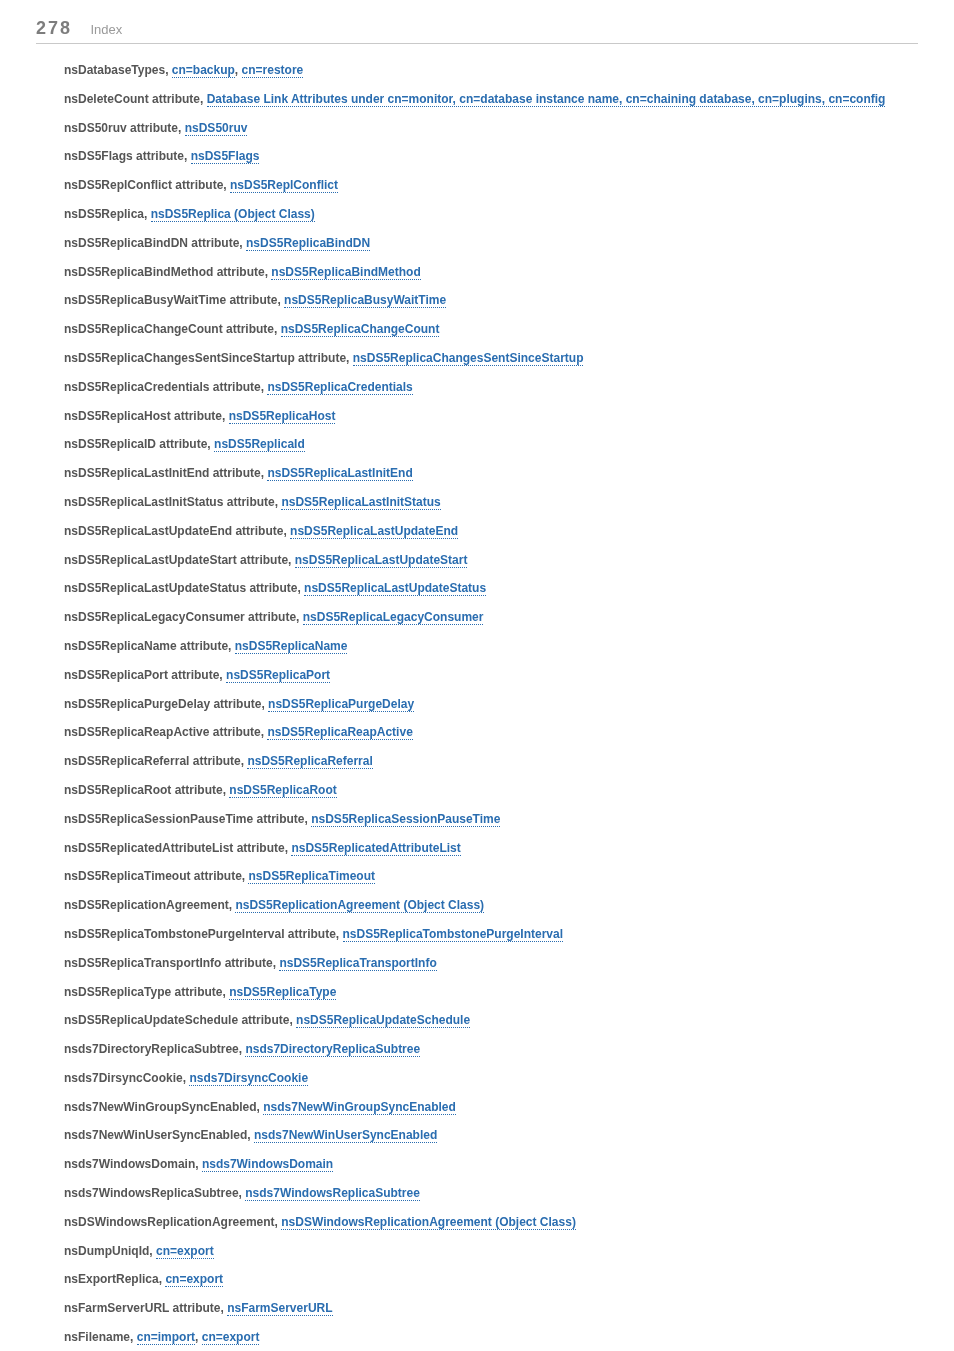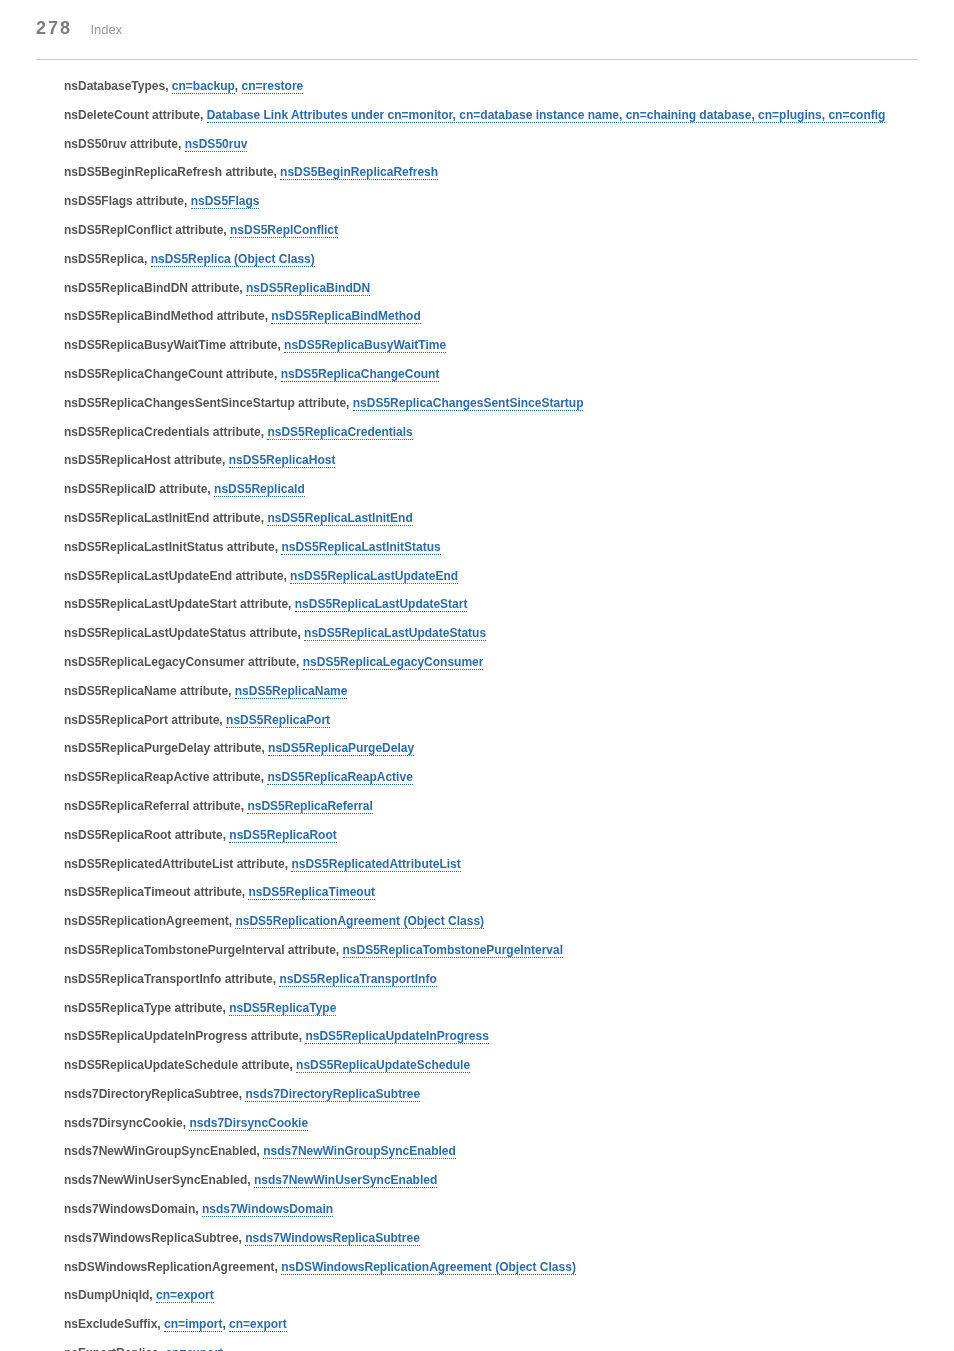--- a/index.html
+++ b/index.html
@@ -8,21 +8,21 @@
     background: #ffffff;
     font-family: Arial, "Helvetica Neue", Helvetica, sans-serif;
     color: #555;
     width: 954px;
   }
   .page {
     padding: 18px 36px 40px 36px;
   }
   .header {
     border-bottom: 1px solid #c9c9c9;
-    padding-bottom: 20px;
+    padding-bottom: 4px;
     margin-bottom: 18px;
   }
   .page-number {
     display: inline-block;
     font-size: 18px;
     font-weight: 700;
     letter-spacing: 2px;
     color: #7d7d7d;
     margin-right: 14px;
   }
@@ -59,21 +59,20 @@
 
   <div class="header">
     <span class="page-number">278</span>
     <span class="header-title">Index</span>
   </div>
 
   <div class="entries" id="entries">
       <div class="entry"><span class="plain">nsDatabaseTypes, </span><span class="link">cn=backup</span><span class="plain">, </span><span class="link">cn=restore</span></div>
       <div class="entry"><span class="plain">nsDeleteCount attribute, </span><span class="link">Database Link Attributes under cn=monitor, cn=database instance name, cn=chaining database, cn=plugins, cn=config</span></div>
       <div class="entry"><span class="plain">nsDS50ruv attribute, </span><span class="link">nsDS50ruv</span></div>
-      <div class="entry"><span class="plain">nsDS5BeginReplicaRefresh attribute, </span><span class="link">nsDS5BeginReplicaRefresh</span></div>
       <div class="entry"><span class="plain">nsDS5Flags attribute, </span><span class="link">nsDS5Flags</span></div>
       <div class="entry"><span class="plain">nsDS5ReplConflict attribute, </span><span class="link">nsDS5ReplConflict</span></div>
       <div class="entry"><span class="plain">nsDS5Replica, </span><span class="link">nsDS5Replica (Object Class)</span></div>
       <div class="entry"><span class="plain">nsDS5ReplicaBindDN attribute, </span><span class="link">nsDS5ReplicaBindDN</span></div>
       <div class="entry"><span class="plain">nsDS5ReplicaBindMethod attribute, </span><span class="link">nsDS5ReplicaBindMethod</span></div>
       <div class="entry"><span class="plain">nsDS5ReplicaBusyWaitTime attribute, </span><span class="link">nsDS5ReplicaBusyWaitTime</span></div>
       <div class="entry"><span class="plain">nsDS5ReplicaChangeCount attribute, </span><span class="link">nsDS5ReplicaChangeCount</span></div>
       <div class="entry"><span class="plain">nsDS5ReplicaChangesSentSinceStartup attribute, </span><span class="link">nsDS5ReplicaChangesSentSinceStartup</span></div>
       <div class="entry"><span class="plain">nsDS5ReplicaCredentials attribute, </span><span class="link">nsDS5ReplicaCredentials</span></div>
       <div class="entry"><span class="plain">nsDS5ReplicaHost attribute, </span><span class="link">nsDS5ReplicaHost</span></div>
@@ -83,35 +82,34 @@
       <div class="entry"><span class="plain">nsDS5ReplicaLastUpdateEnd attribute, </span><span class="link">nsDS5ReplicaLastUpdateEnd</span></div>
       <div class="entry"><span class="plain">nsDS5ReplicaLastUpdateStart attribute, </span><span class="link">nsDS5ReplicaLastUpdateStart</span></div>
       <div class="entry"><span class="plain">nsDS5ReplicaLastUpdateStatus attribute, </span><span class="link">nsDS5ReplicaLastUpdateStatus</span></div>
       <div class="entry"><span class="plain">nsDS5ReplicaLegacyConsumer attribute, </span><span class="link">nsDS5ReplicaLegacyConsumer</span></div>
       <div class="entry"><span class="plain">nsDS5ReplicaName attribute, </span><span class="link">nsDS5ReplicaName</span></div>
       <div class="entry"><span class="plain">nsDS5ReplicaPort attribute, </span><span class="link">nsDS5ReplicaPort</span></div>
       <div class="entry"><span class="plain">nsDS5ReplicaPurgeDelay attribute, </span><span class="link">nsDS5ReplicaPurgeDelay</span></div>
       <div class="entry"><span class="plain">nsDS5ReplicaReapActive attribute, </span><span class="link">nsDS5ReplicaReapActive</span></div>
       <div class="entry"><span class="plain">nsDS5ReplicaReferral attribute, </span><span class="link">nsDS5ReplicaReferral</span></div>
       <div class="entry"><span class="plain">nsDS5ReplicaRoot attribute, </span><span class="link">nsDS5ReplicaRoot</span></div>
+      <div class="entry"><span class="plain">nsDS5ReplicaSessionPauseTime attribute, </span><span class="link">nsDS5ReplicaSessionPauseTime</span></div>
       <div class="entry"><span class="plain">nsDS5ReplicatedAttributeList attribute, </span><span class="link">nsDS5ReplicatedAttributeList</span></div>
       <div class="entry"><span class="plain">nsDS5ReplicaTimeout attribute, </span><span class="link">nsDS5ReplicaTimeout</span></div>
       <div class="entry"><span class="plain">nsDS5ReplicationAgreement, </span><span class="link">nsDS5ReplicationAgreement (Object Class)</span></div>
       <div class="entry"><span class="plain">nsDS5ReplicaTombstonePurgeInterval attribute, </span><span class="link">nsDS5ReplicaTombstonePurgeInterval</span></div>
       <div class="entry"><span class="plain">nsDS5ReplicaTransportInfo attribute, </span><span class="link">nsDS5ReplicaTransportInfo</span></div>
       <div class="entry"><span class="plain">nsDS5ReplicaType attribute, </span><span class="link">nsDS5ReplicaType</span></div>
-      <div class="entry"><span class="plain">nsDS5ReplicaUpdateInProgress attribute, </span><span class="link">nsDS5ReplicaUpdateInProgress</span></div>
       <div class="entry"><span class="plain">nsDS5ReplicaUpdateSchedule attribute, </span><span class="link">nsDS5ReplicaUpdateSchedule</span></div>
       <div class="entry"><span class="plain">nsds7DirectoryReplicaSubtree, </span><span class="link">nsds7DirectoryReplicaSubtree</span></div>
       <div class="entry"><span class="plain">nsds7DirsyncCookie, </span><span class="link">nsds7DirsyncCookie</span></div>
       <div class="entry"><span class="plain">nsds7NewWinGroupSyncEnabled, </span><span class="link">nsds7NewWinGroupSyncEnabled</span></div>
       <div class="entry"><span class="plain">nsds7NewWinUserSyncEnabled, </span><span class="link">nsds7NewWinUserSyncEnabled</span></div>
       <div class="entry"><span class="plain">nsds7WindowsDomain, </span><span class="link">nsds7WindowsDomain</span></div>
       <div class="entry"><span class="plain">nsds7WindowsReplicaSubtree, </span><span class="link">nsds7WindowsReplicaSubtree</span></div>
       <div class="entry"><span class="plain">nsDSWindowsReplicationAgreement, </span><span class="link">nsDSWindowsReplicationAgreement (Object Class)</span></div>
       <div class="entry"><span class="plain">nsDumpUniqId, </span><span class="link">cn=export</span></div>
-      <div class="entry"><span class="plain">nsExcludeSuffix, </span><span class="link">cn=import</span><span class="plain">, </span><span class="link">cn=export</span></div>
       <div class="entry"><span class="plain">nsExportReplica, </span><span class="link">cn=export</span></div>
       <div class="entry"><span class="plain">nsFarmServerURL attribute, </span><span class="link">nsFarmServerURL</span></div>
       <div class="entry"><span class="plain">nsFilename, </span><span class="link">cn=import</span><span class="plain">, </span><span class="link">cn=export</span></div>
     </div>
 
 </div>
 
 </body></html>

